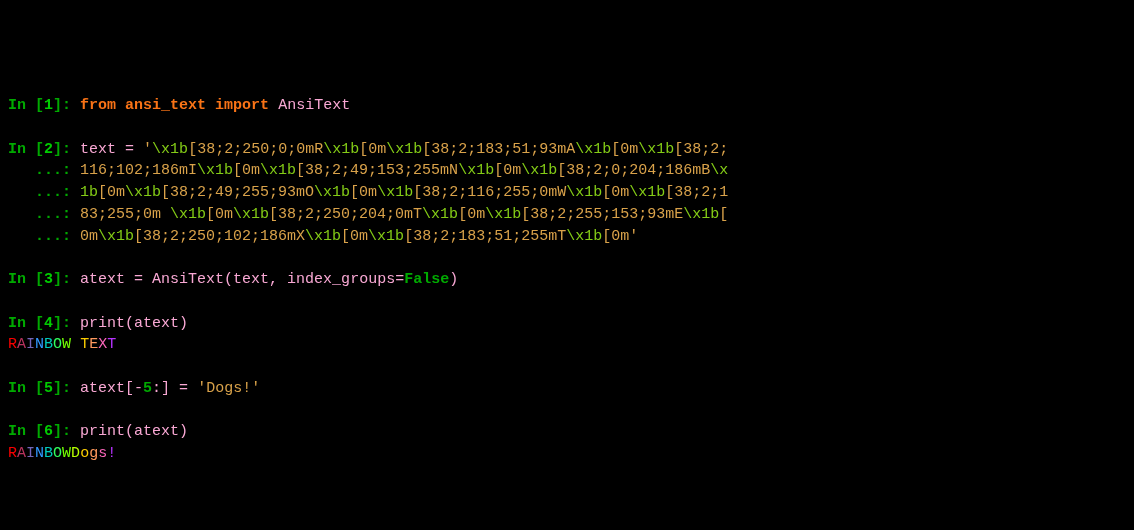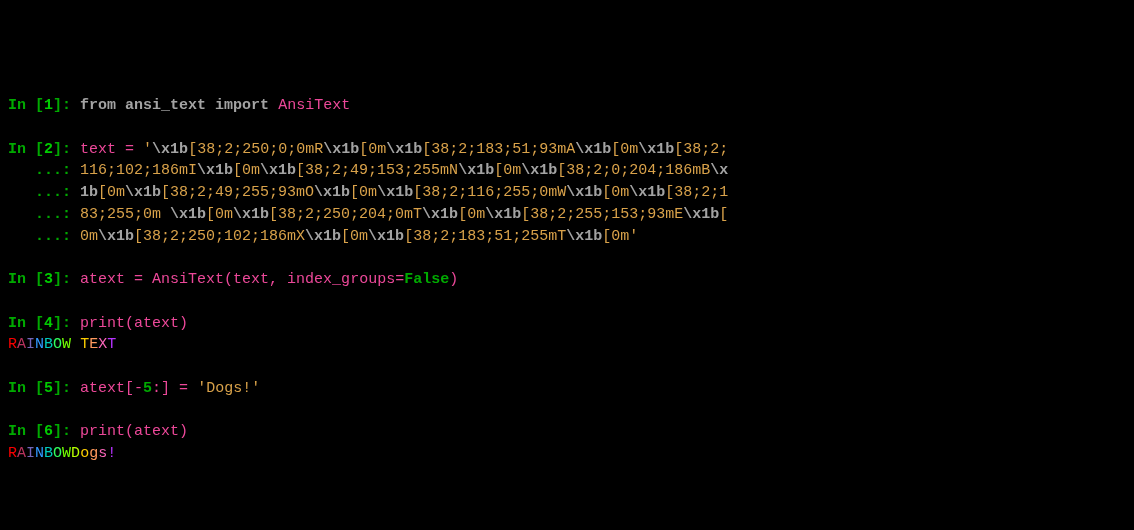--- a/index.html
+++ b/index.html
@@ -9,24 +9,24 @@
     font-family: "Consolas", "Menlo", "Courier New", monospace;
     font-size: 15px;
     line-height: 1.45;
     color: #ddd;
     white-space: pre;
     width: 1134px;
     box-sizing: border-box;
   }
   .g  { color: #00aa00; font-weight: bold; }     
   .bg { color: #00cc00; font-weight: bold; }  
-  .bl { color: #a3a3a3; font-weight: bold; }  
-  .w  { color: #ec4899; }   
+  .bl { color: #f97316; font-weight: bold; }  
+  .w  { color: #f9a8d4; }   
   .y  { color: #d9a24a; }     
-  .ye { color: #a3a3a3; font-weight: bold; }  
+  .ye { color: #84cc16; font-weight: normal; }  
   .gk { color: #00aa00; font-weight: bold; margin-top: 14px; }
   [data-bind] { white-space: pre; }
 </style>
 </head>
 <body>
 
 
 
 <div><span><span class="g" data-bind="prompt.in">In [</span><span class="bg" data-bind="cells.1.n">1</span><span class="g" data-bind="prompt.close">]: </span></span><span class="bl" data-bind="cells.1.kw_from">from</span><span class="w"> </span><span class="bl" data-bind="cells.1.mod">ansi_text</span><span class="w"> </span><span class="bl" data-bind="cells.1.kw_import">import</span><span class="w"> </span><span class="w" data-bind="cells.1.cls">AnsiText</span>
 

